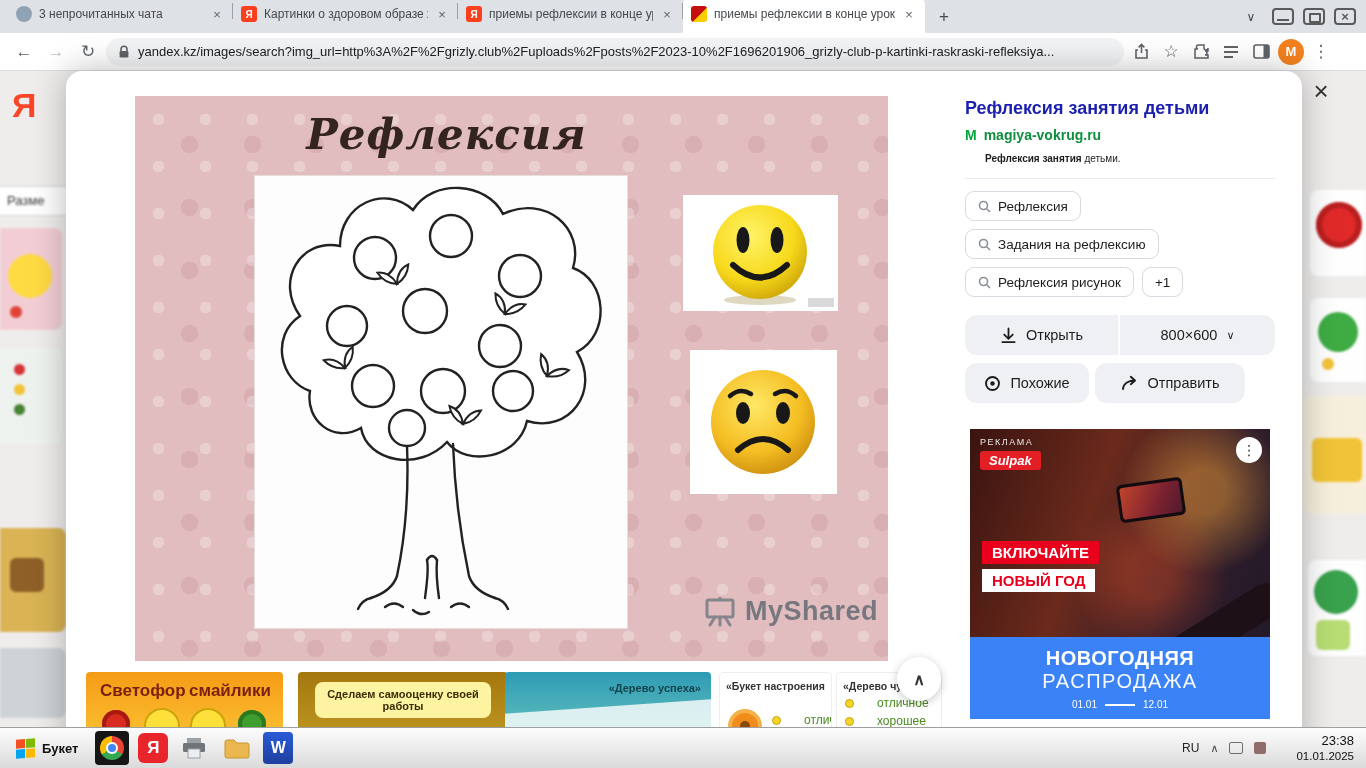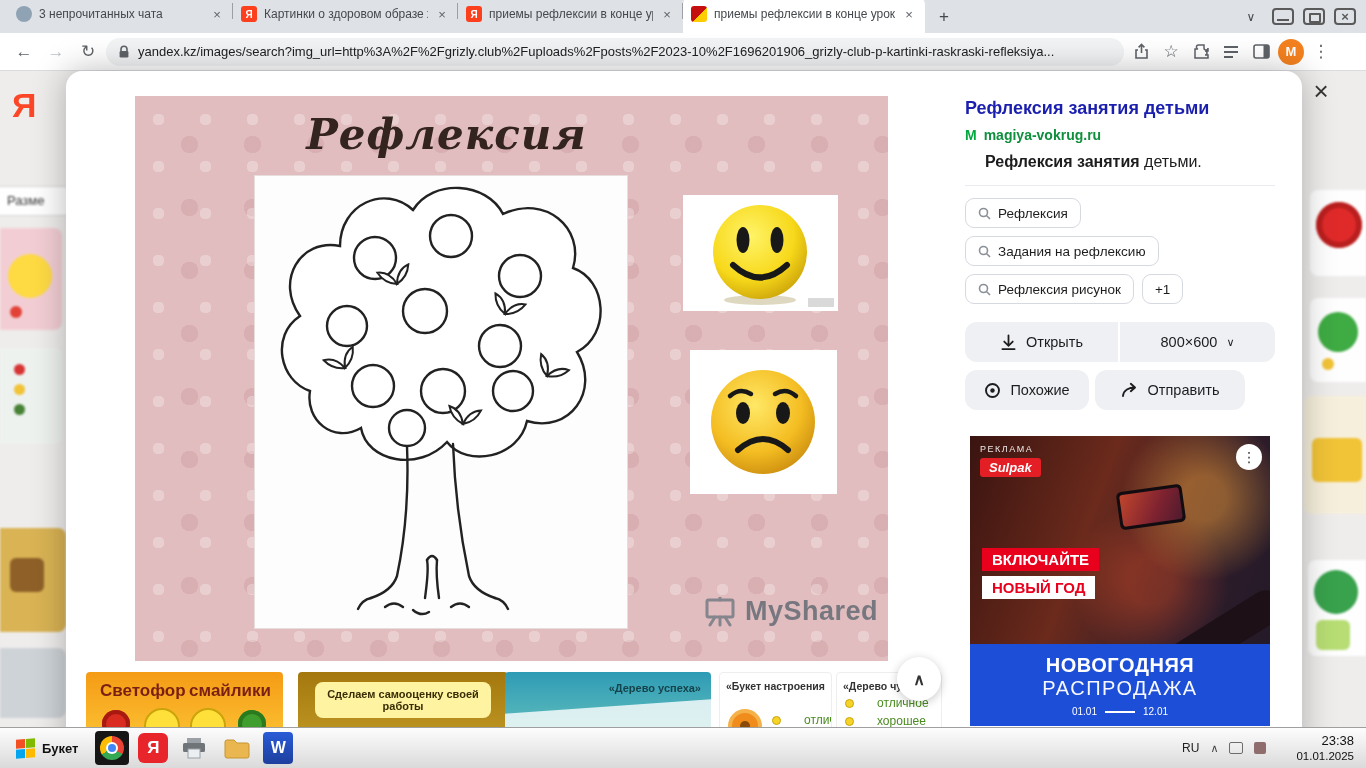--- a/index.html
+++ b/index.html
@@ -62,21 +62,21 @@
   .wm-strip { position:absolute; right:4px; bottom:4px; width:26px; height:9px; background:#d9d9d9; }
   .watermark { position:absolute; left:568px; top:500px; display:flex; align-items:center; gap:8px; color:#77777f; }
   .watermark-text { font-size:27px; font-weight:bold; letter-spacing:.5px; }
 
   
   .panel { position:absolute; left:889px; top:25px; width:330px; }
   .panel-inner { padding:0 10px; }
   .result-title { font-size:18px; font-weight:bold; color:#1b1fae; line-height:24px; cursor:pointer; }
   .site-row { margin-top:7px; display:flex; align-items:center; gap:7px; font-size:14px; font-weight:bold; color:#0f8f3e; cursor:pointer; }
   .site-letter { color:#00a83d; font-weight:bold; font-size:14px; }
-  .descr { margin-top:10px; font-size:16px; color:#1d1d1f;padding-left:20px; }
+  .descr { margin-top:10px; font-size:10px; color:#1d1d1f;padding-left:20px; }
   .panel-divider { margin-top:14px; border-top:1px solid #e8eaef; }
   .chips { margin-top:12px; display:flex; flex-wrap:wrap; gap:8px; }
   .chip { height:30px; padding:0 12px; border:1px solid #d6d9e0; border-radius:9px; display:flex; align-items:center; gap:7px; font-size:13.5px; color:#1d1d1f; background:#fff; cursor:pointer; }
   .btn-row { margin-top:18px; display:flex; gap:2px; }
   .btn-row2 { margin-top:8px; display:flex; gap:6px; }
   .ybtn { height:40px; background:#eef0f3; display:flex; align-items:center; justify-content:center; gap:9px; font-size:14.5px; color:#1d1d1f; cursor:pointer; }
   .btn-open { width:153px; border-radius:12px 0 0 12px; }
   .btn-size { width:155px; border-radius:0 12px 12px 0; }
   .btn-similar { width:124px; border-radius:12px; }
   .btn-send { width:150px; border-radius:12px; }
@@ -89,21 +89,21 @@
       radial-gradient(circle at 60% 70%, rgba(255,90,40,.30) 0 10%, transparent 34%),
       linear-gradient(110deg,#3a1410,#6b2a1c 40%,#2e1c2a 75%,#241a28); }
   .ad-arm { position:absolute; right:-20px; bottom:-6px; width:130px; height:34px; background:#1d1016; transform:rotate(-32deg); border-radius:16px; }
   .ad-phone { position:absolute; right:86px; top:52px; width:66px; height:38px; background:#120c10; border-radius:5px; transform:rotate(-8deg); padding:3px; }
   .ad-phone-screen { width:100%; height:100%; border-radius:3px; background:linear-gradient(120deg,#c0452c,#7e2230 60%,#4e1b2e); }
   .ad-label { position:absolute; left:10px; top:8px; font-size:9px; letter-spacing:1.5px; color:rgba(255,255,255,.9); }
   .ad-brand { position:absolute; left:10px; top:22px; background:#e31e24; color:#fff; font-weight:bold; font-style:italic; font-size:13px; padding:2px 9px; border-radius:3px; }
   .ad-dots { position:absolute; right:8px; top:8px; width:26px; height:26px; background:#fff; border-radius:50%; display:flex; align-items:center; justify-content:center; color:#333; font-size:14px; cursor:pointer; }
   .ad-badge1 { position:absolute; left:12px; top:112px; background:#e8001c; color:#fff; font-weight:bold; font-size:15px; padding:3px 10px; }
   .ad-badge2 { position:absolute; left:12px; top:140px; background:#fff; color:#e8001c; font-weight:bold; font-size:15px; padding:3px 10px; }
-  .ad-red { background:#1d4ed8; color:#fff; text-align:center; padding:10px 0 9px; }
+  .ad-red { background:#3b82f6; color:#fff; text-align:center; padding:10px 0 9px; }
   .ad-sale1 { font-size:20px; font-weight:800; letter-spacing:.5px; }
   .ad-sale2 { font-size:20px; font-weight:400; letter-spacing:1.5px; opacity:.96; }
   .ad-dates { margin-top:6px; display:flex; align-items:center; justify-content:center; gap:8px; font-size:10px; }
   .ad-dash { width:30px; height:2px; background:#fff; }
 
   
   .thumbs { position:absolute; left:0; top:601px; height:96px; }
   .thumb { position:absolute; top:0; height:96px; border-radius:4px; overflow:hidden; cursor:pointer; }
   .t1 { left:20px; width:197px; background:linear-gradient(#f59b16,#ffd23e); }
   .t1-cap { position:absolute; top:9px; left:14px; right:12px; display:flex; justify-content:space-between; font-size:17px; font-weight:bold; color:#7a1f13; }

